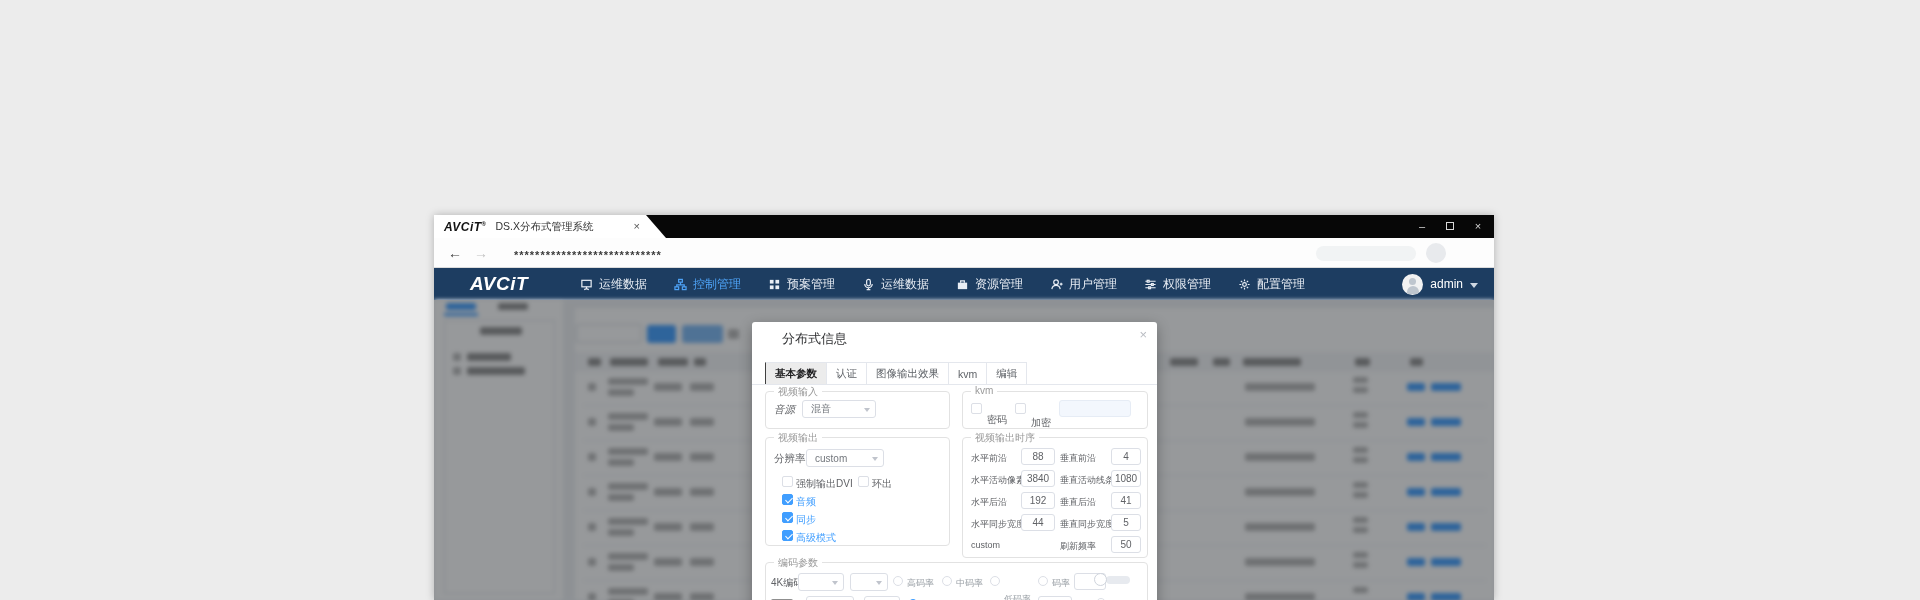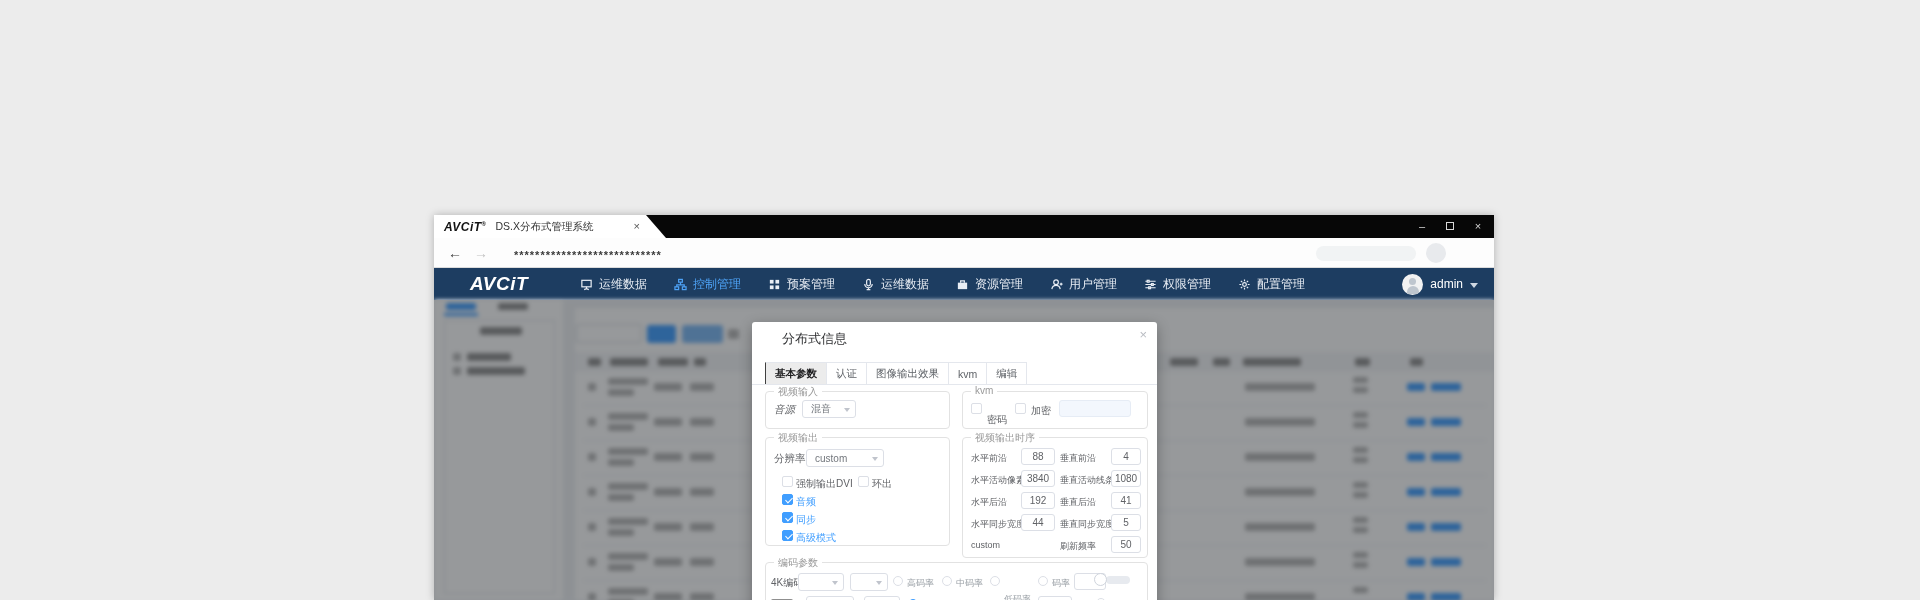--- a/index.html
+++ b/index.html
@@ -338,29 +338,29 @@
         <div class="m-tab">认证</div>
         <div class="m-tab">图像输出效果</div>
         <div class="m-tab">kvm</div>
         <div class="m-tab">编辑</div>
       </div>
       <div class="m-tabline"></div>
 
       <div class="fs fs-vin">
         <span class="legend">视频输入</span>
         <span class="lbl" style="left:8px;top:11px;font-style:italic;">音源</span>
-        <span class="sel" style="left:36px;top:8px;width:54px;">混音</span>
+        <span class="sel" style="left:36px;top:8px;width:74px;">混音</span>
       </div>
 
       <div class="fs fs-kvm">
         <span class="legend">kvm</span>
         <span class="cb" style="left:8px;top:11px;"></span>
         <span class="cb-lbl" style="left:24px;top:21px;">密码</span>
         <span class="cb" style="left:52px;top:11px;"></span>
-        <span class="cb-lbl" style="left:68px;top:12px;">加密</span>
+        <span class="cb-lbl" style="left:68px;top:24px;">加密</span>
         <span class="kvm-input"></span>
       </div>
 
       <div class="fs fs-vout">
         <span class="legend">视频输出</span>
         <span class="lbl" style="left:8px;top:14px;">分辨率</span>
         <span class="sel" style="left:40px;top:11px;width:78px;">custom</span>
         <span class="cb" style="left:16px;top:38px;"></span>
         <span class="cb-lbl" style="left:30px;top:39px;">强制输出DVI</span>
         <span class="cb" style="left:92px;top:38px;"></span>

